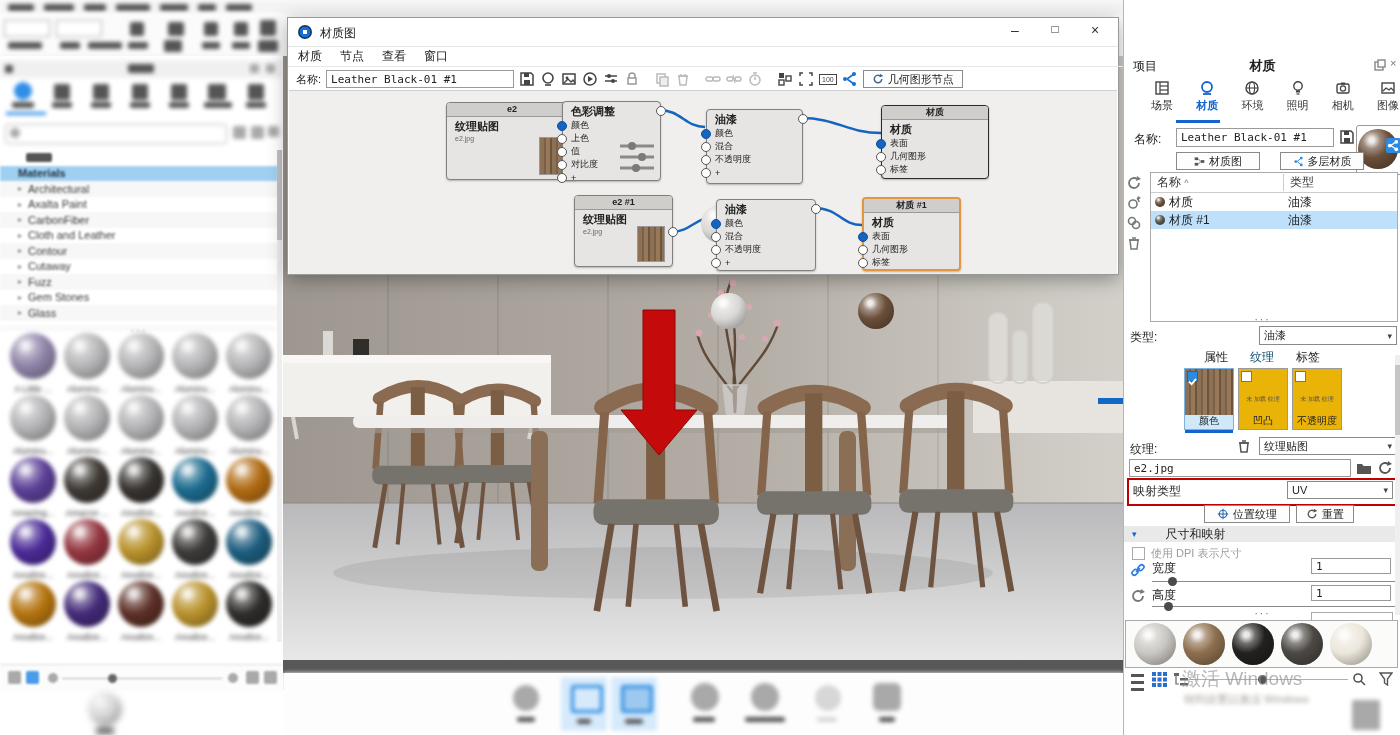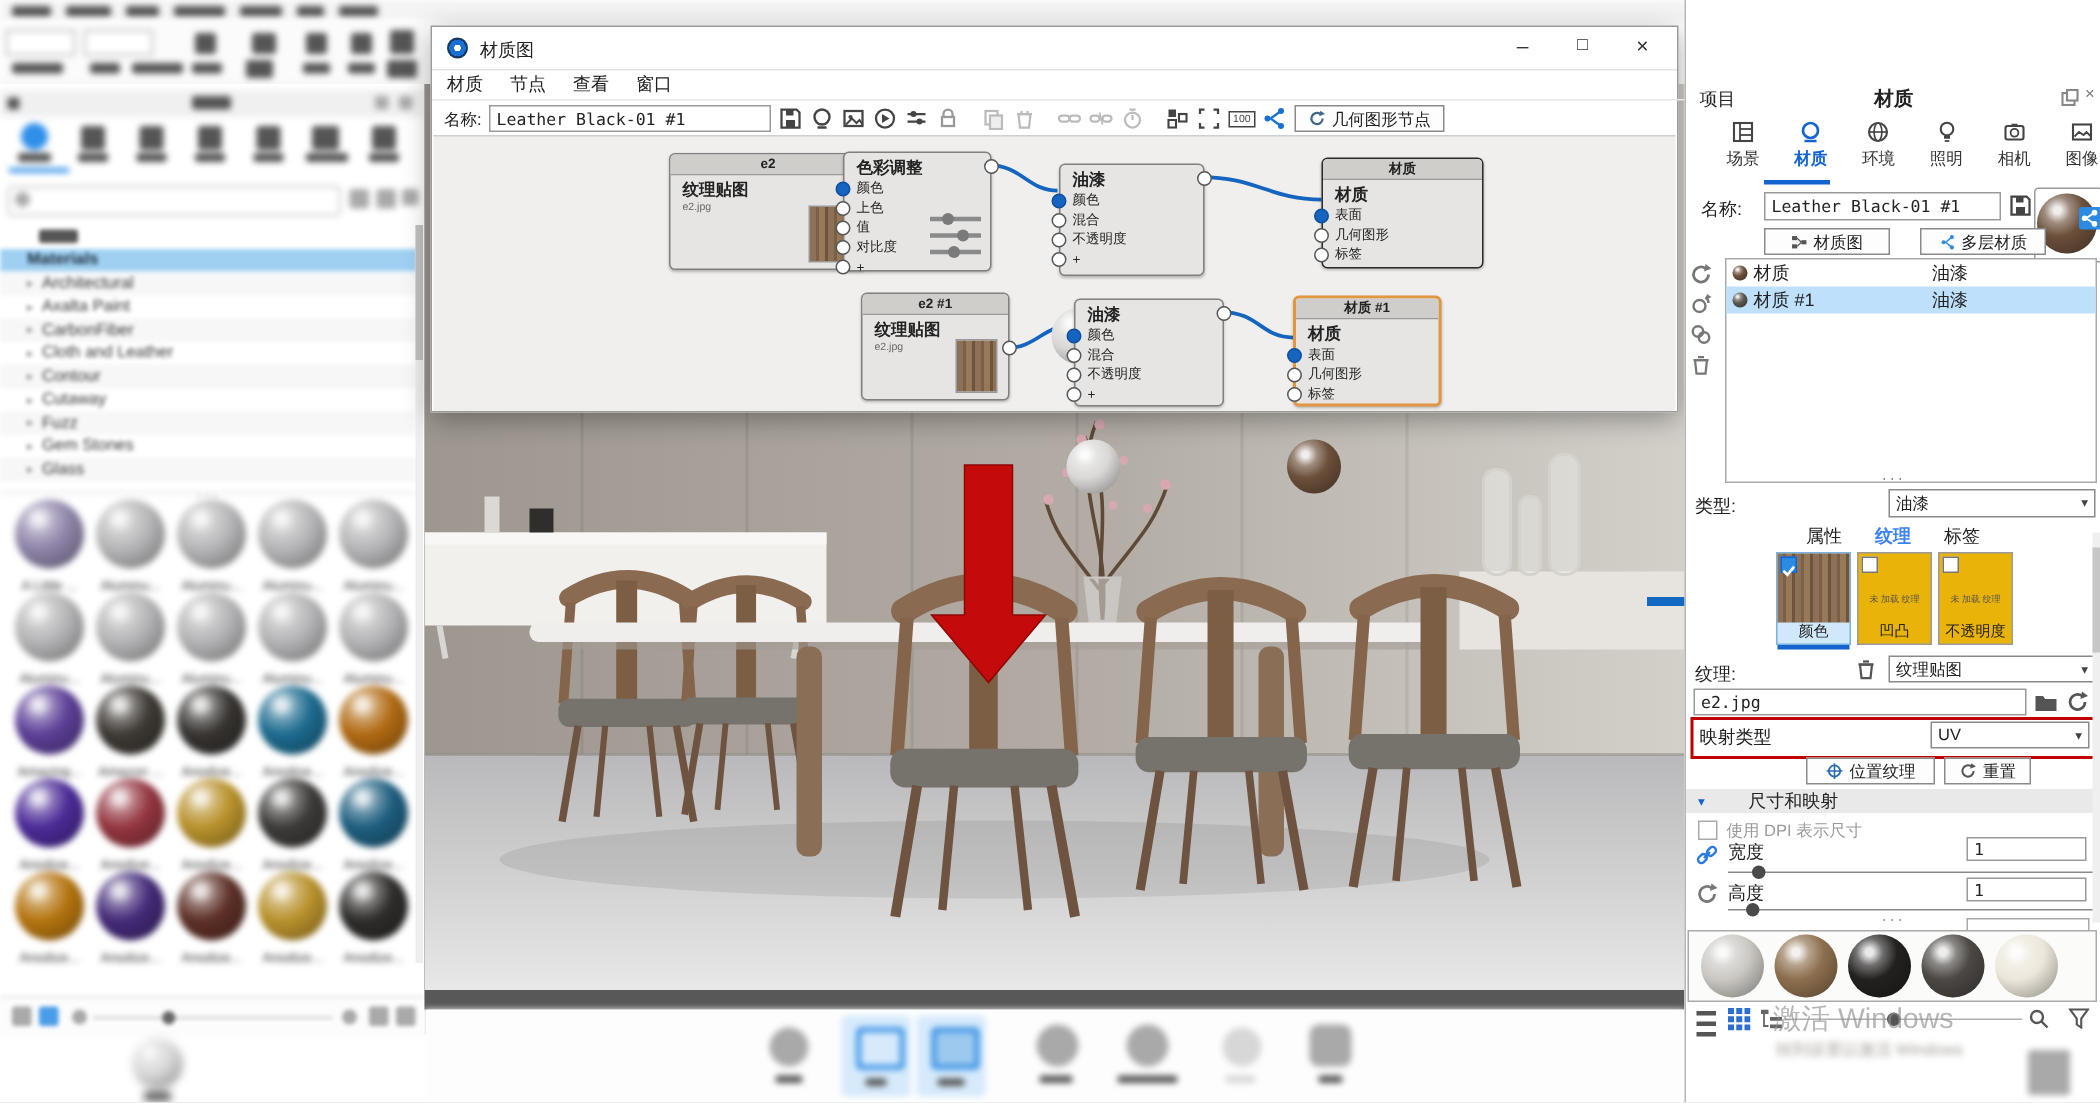--- a/index.html
+++ b/index.html
@@ -707,20 +707,24 @@
           <circle cx="10" cy="10" r="3.5" fill="none" stroke="#777" stroke-width="1.6"></circle>
         </svg>
       <svg class="icon16" viewBox="0 0 16 16">
           <path d="M4,5 h8 l-1,9 h-6 z" fill="none" stroke="#777" stroke-width="1.5"></path>
           <line x1="3" y1="5" x2="13" y2="5" stroke="#777" stroke-width="1.5"></line>
           <line x1="6" y1="3" x2="10" y2="3" stroke="#777" stroke-width="1.5"></line>
         </svg>
     </div>
 
     <div class="abs" style="left:26px;top:172px;width:246px;height:148px;border:1px solid #aaa;background:#fff;font-size:12px;">
+      <div style="display:flex;height:19px;align-items:center;border-bottom:1px solid #ccc;color:#333;">
+        <span style="width:126px;padding-left:6px;"><span>名称</span> <span style="font-size:9px;color:#777;">^</span></span>
+        <span style="border-left:1px solid #ccc;padding-left:6px;">类型</span>
+      </div>
       <div style="display:flex;height:18px;align-items:center;">
         <span style="width:126px;padding-left:4px;display:flex;align-items:center;gap:4px;">
           <span class="sphere" style="width: 10px; height: 10px; background-color: rgb(107, 79, 58);"></span>
           <span>材质</span>
         </span>
         <span style="padding-left:7px;">油漆</span>
       </div>
       <div style="display:flex;height:18px;align-items:center;background:#bfe0fb;">
         <span style="width:126px;padding-left:4px;display:flex;align-items:center;gap:4px;">
           <span class="sphere" style="width:10px;height:10px;background:#5a5650;"></span>
@@ -733,21 +737,21 @@
     <div class="dots abs" style="left:0;top:314px;width:277px;">···</div>
 
     <span class="abs" style="left:6px;top:329px;font-size:12px;font-weight:normal;">类型:</span>
     <span class="dropdown abs" style="left:135px;top:326px;width:138px;height:19px;">
       <span>油漆</span>
         <span class="caret">▾</span>
     </span>
 
     <div class="abs" style="left:80px;top:349px;width:180px;display:flex;gap:22px;font-size:12px;">
       <span>属性</span>
-      <span style="color:#3b82f6;font-weight:bold;border-bottom:6px solid #4c1d95;padding-bottom:2px;">纹理</span>
+      <span style="color:#0c4a6e;font-weight:normal;border-bottom:6px solid #4c1d95;padding-bottom:2px;">纹理</span>
       <span>标签</span>
     </div>
 
     <div class="slot" style="left:60px;top:368px;background:#cfe8fa;border-color:#7ab2e0;">
       <span class="wood abs" style="left:0;top:0;width:48px;height:46px;"></span>
       <span class="cb" style="background:#2b8ae2;border-color:#1464d0;"><svg width="9" height="9" viewBox="0 0 10 10">
             <path d="M1,5 l3,3 5,-6" stroke="#fff" stroke-width="2" fill="none"></path>
           </svg></span>
       <span class="slot-label">颜色</span>
       <span class="abs" style="left:0;bottom:-4px;width:48px;height:3px;background:#1464d0;"></span>

